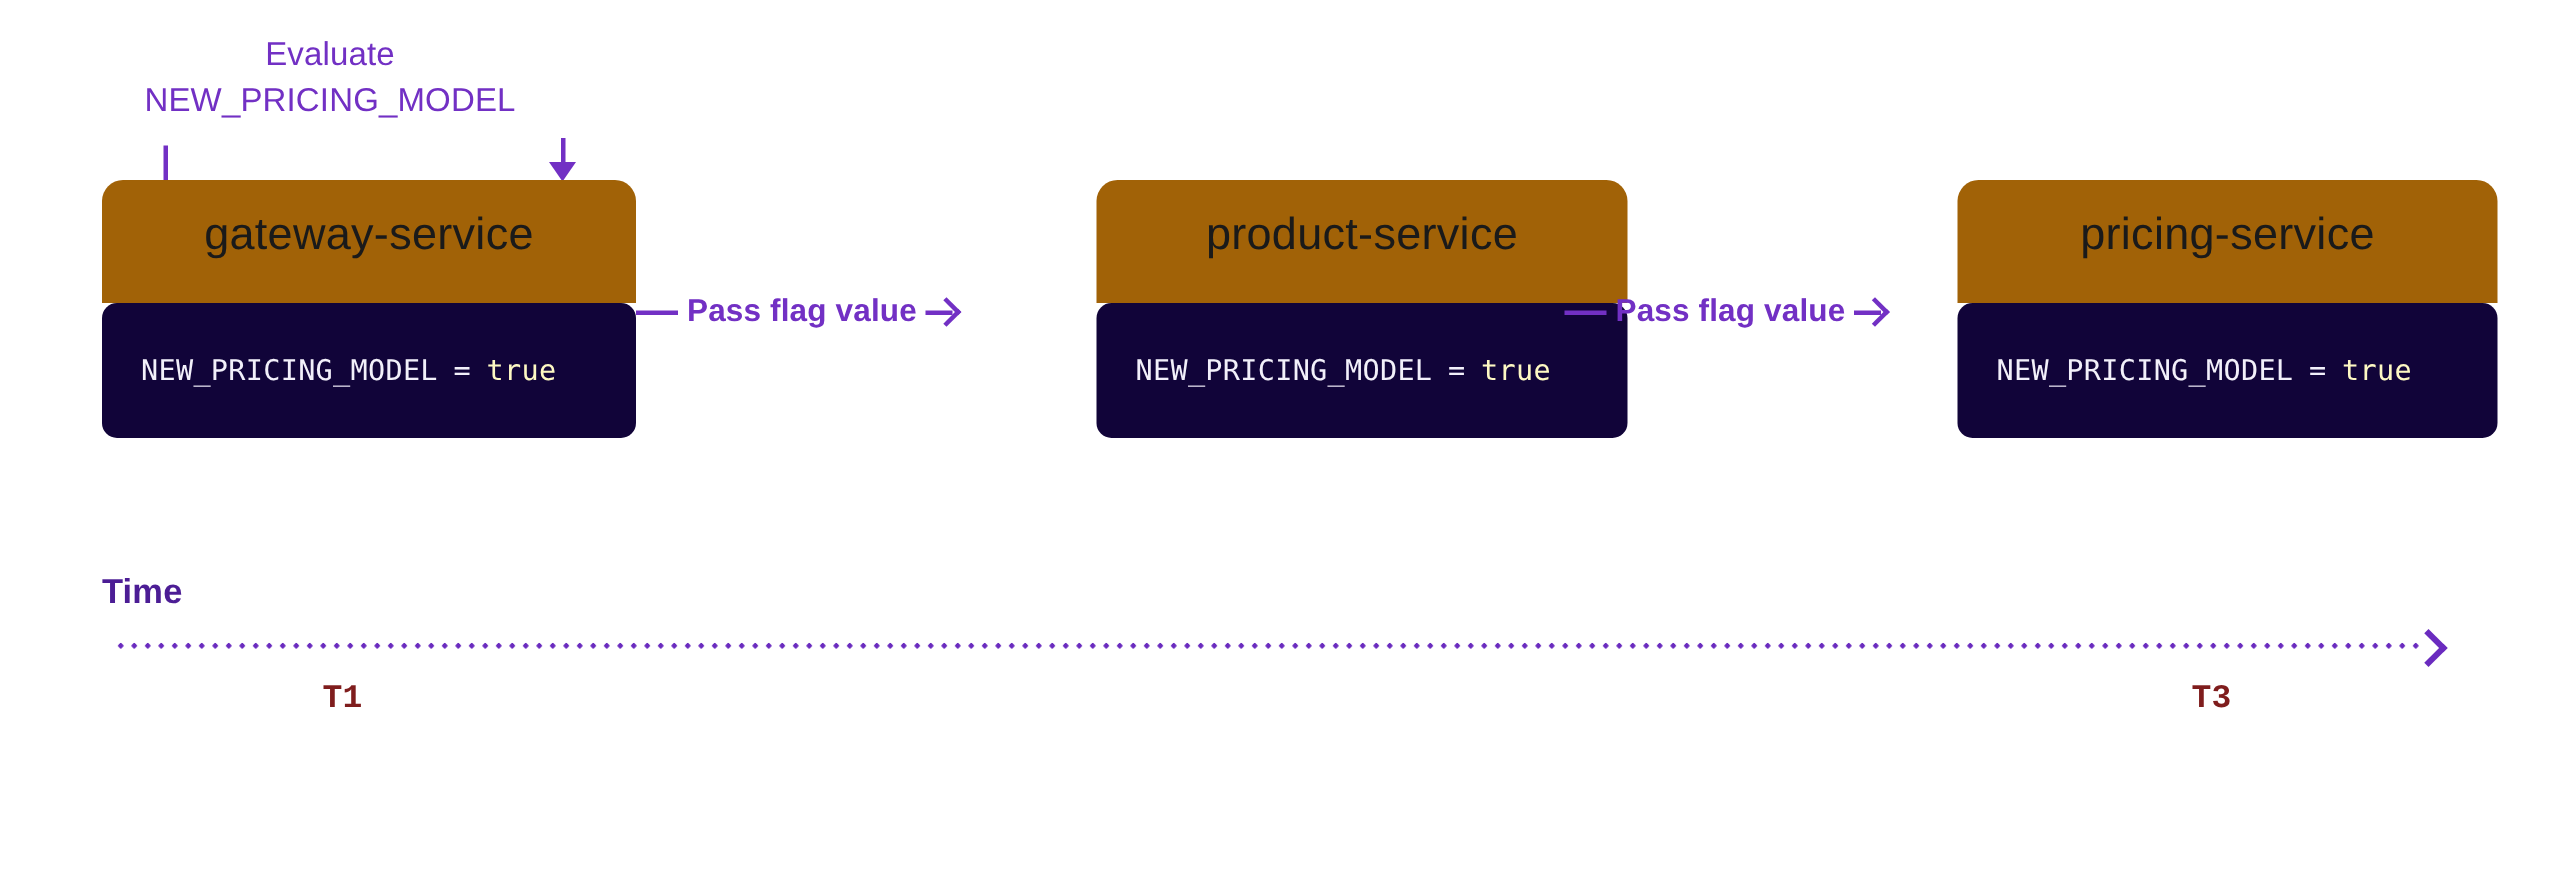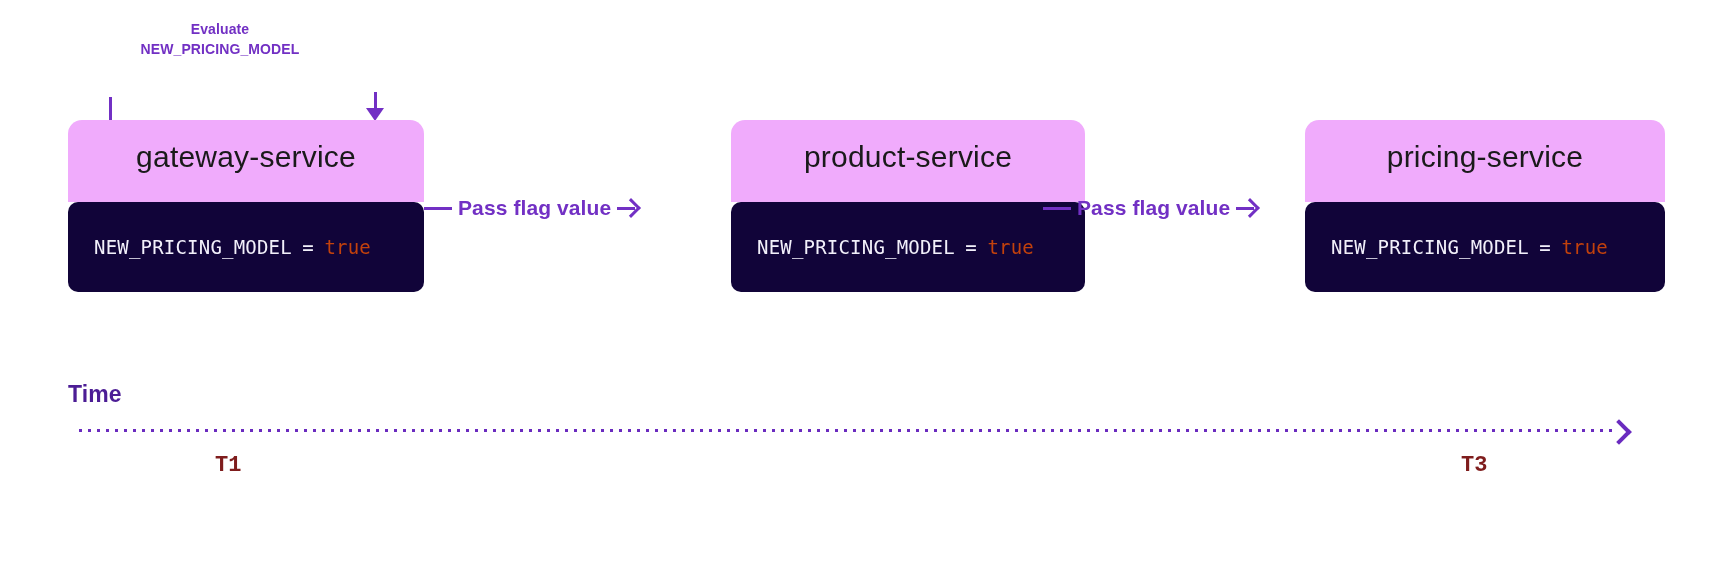--- a/index.html
+++ b/index.html
@@ -19,22 +19,22 @@
   }
 
   
   .eval-label {
     position: absolute;
     left: 70px;
     top: 20px;
     width: 300px;
     text-align: center;
     color: #7230c4;
-    font-weight: bold;
-    font-size: 14px;
+    font-weight: normal;
+    font-size: 22px;
     line-height: 1.42;
     letter-spacing: 0.1px;
   }
   .eval-line {
     position: absolute;
     width: 3px;
     background: #7230c4;
   }
   .eval-tick {
     left: 109px;
@@ -55,21 +55,21 @@
     border-left: 9px solid transparent;
     border-right: 9px solid transparent;
     border-top: 13px solid #7230c4;
   }
 
   
   .service {
     position: absolute;
   }
   .service-header {
-    background: #f0abfc;
+    background: #a16207;
     border-radius: 14px 14px 0 0;
     text-align: center;
     color: #1a1a1a;
     font-size: 30px;
     font-weight: 400;
     letter-spacing: 0.2px;
     box-sizing: border-box;
     padding-top: 20px;
     height: 82px;
   }
@@ -81,21 +81,21 @@
     display: flex;
     align-items: center;
     padding-left: 26px;
     font-family: "DejaVu Sans Mono", "Liberation Mono", monospace;
     font-size: 19px;
     letter-spacing: 0.2px;
     white-space: nowrap;
   }
   .code-key { color: #f2f0fa; }
   .code-op  { color: #f2f0fa; padding: 0 0.55em; }
-  .code-val { color: #c2410c; }
+  .code-val { color: #fef9c3; }
 
   
   #node-gateway  { left: 68px;   top: 120px; width: 356px; }
   #node-gateway  .service-header { width: 356px; }
   #node-gateway  .service-code   { width: 356px; margin-left: 0; }
 
   #node-product  { left: 687px;  top: 120px; width: 354px; margin-left: 44px; }
   #node-product  .service-header { width: 354px; }
   #node-product  .service-code   { width: 354px; }
 

